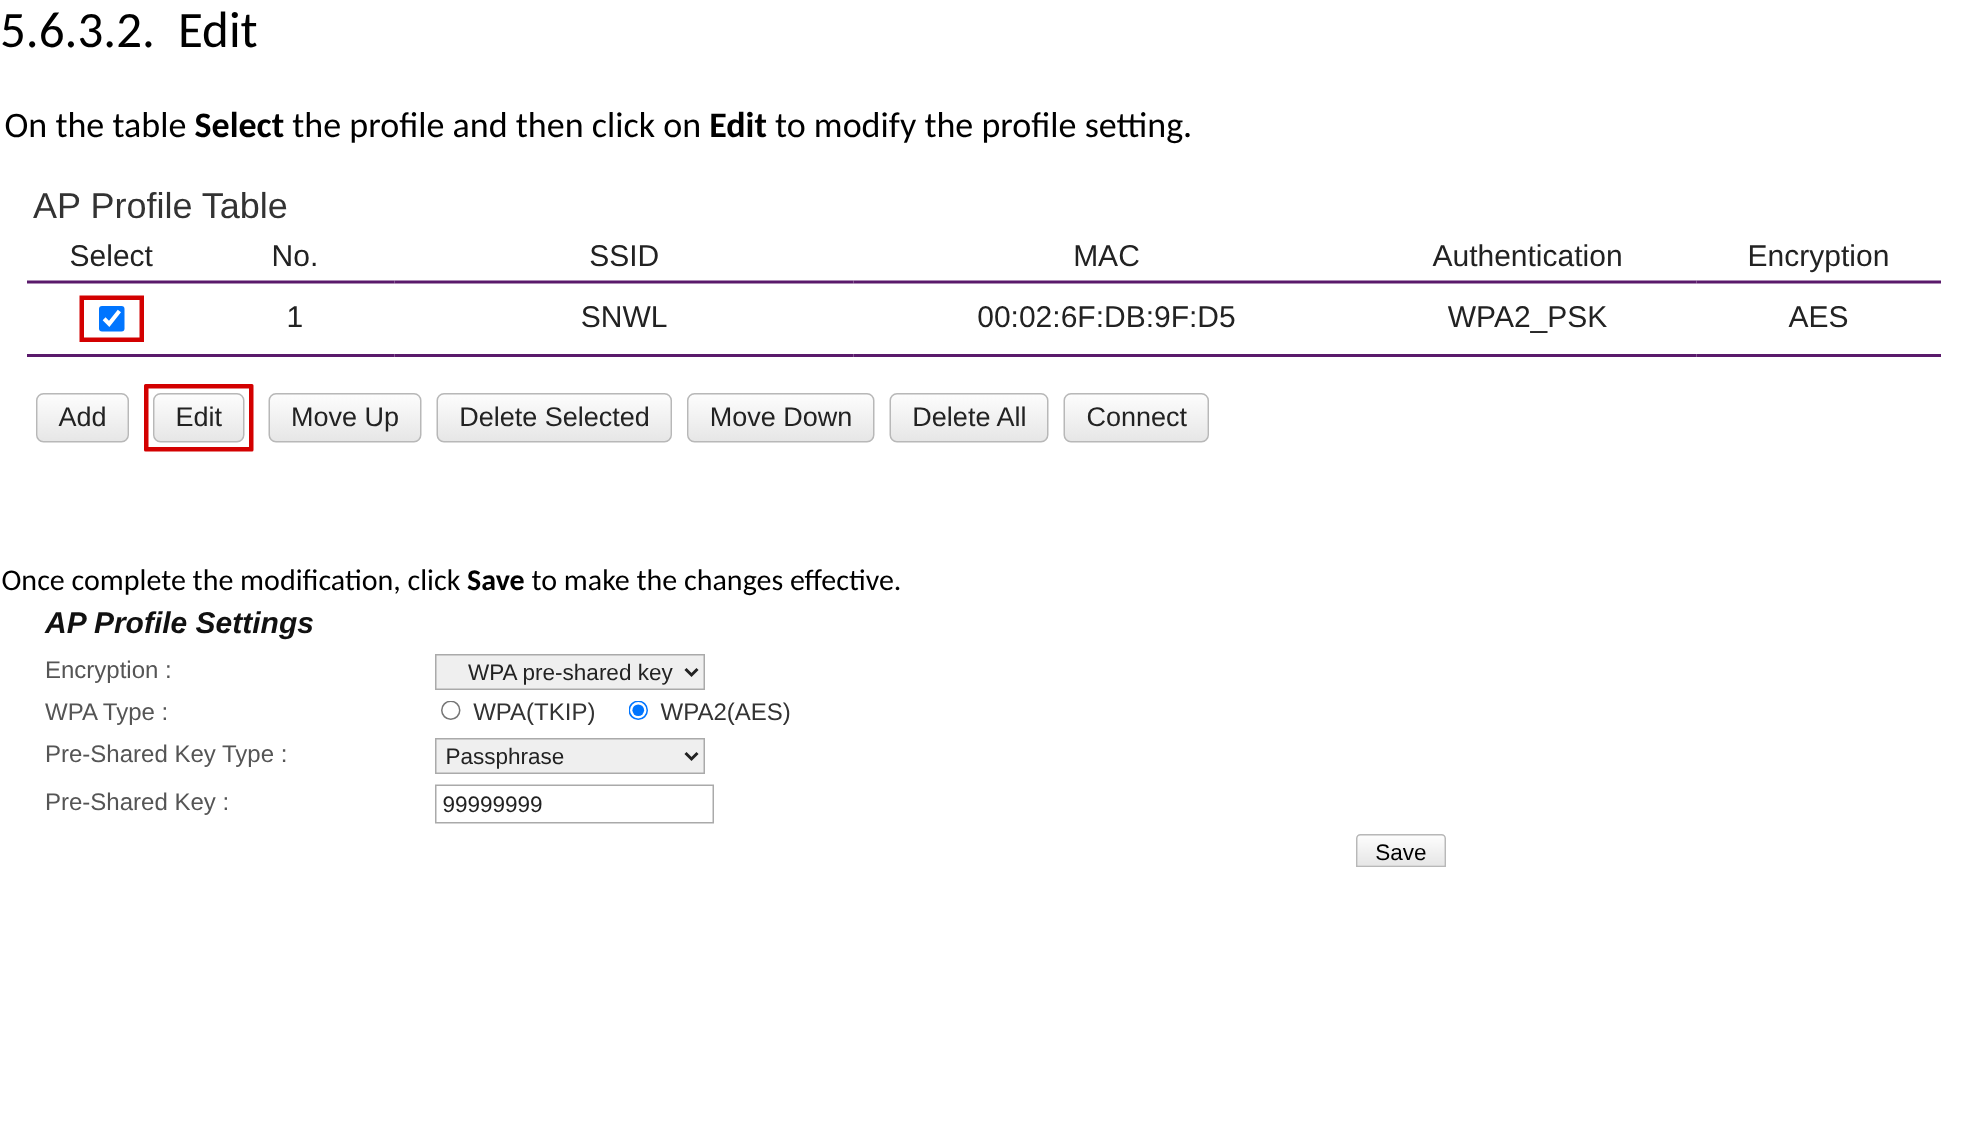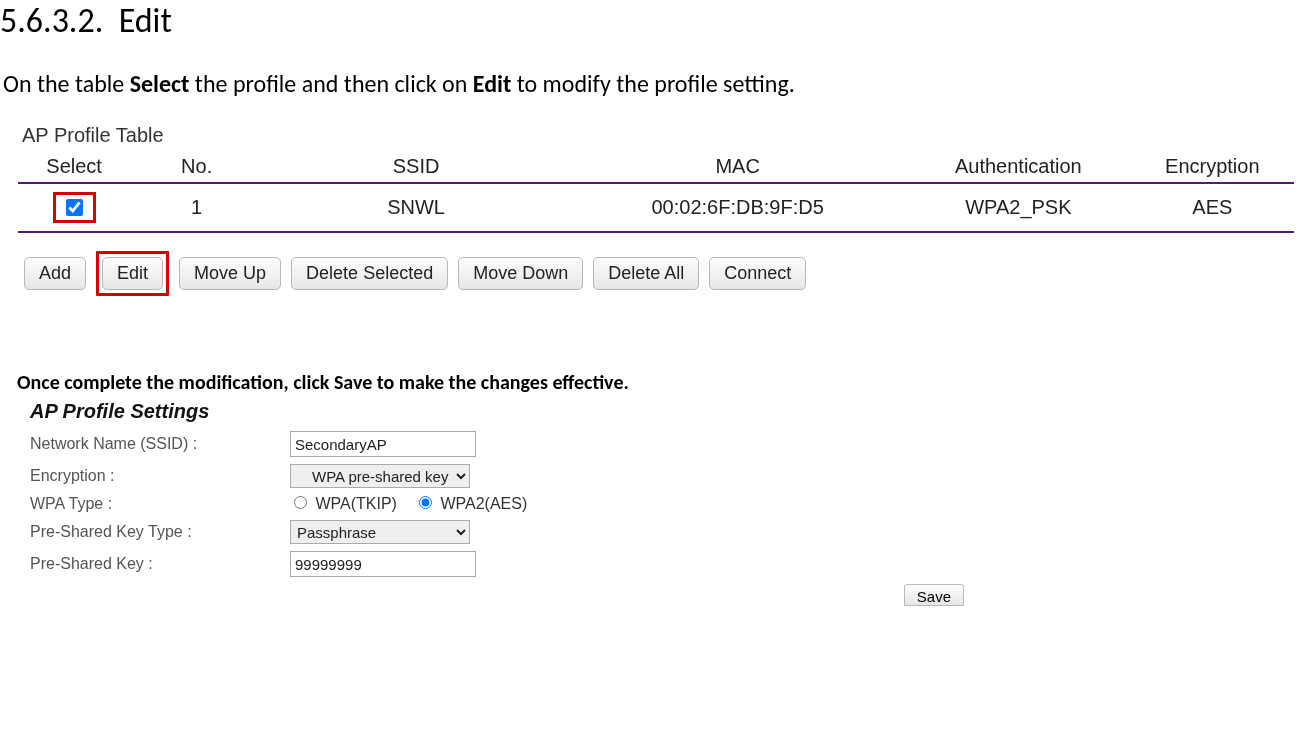--- a/index.html
+++ b/index.html
@@ -29,21 +29,21 @@
   .instruction b {
     font-weight: bold;
   }
 
   
   .profile-table-panel {
     font-family: Arial, Helvetica, sans-serif;
     padding: 4px 18px 22px 18px;
   }
   .profile-table-title {
-    font-size: 20px;
+    font-size: 24px;
     color: #333;
     margin: 0 0 4px 4px;
   }
   table.profiles {
     width: 100%;
     border-collapse: collapse;
     font-size: 20px;
     color: #222;
   }
   table.profiles th {
@@ -93,22 +93,21 @@
   .edit-highlight {
     border: 3px solid #d30000;
     padding: 3px;
     display: inline-block;
     border-radius: 1px;
   }
 
   .instruction2 {
     font-size: 20px;
     margin: 52px 0 6px 0;
-    padding-left: 17px;
-    font-weight: bold;
+    padding-left: 1px;
   }
 
   
   .settings-panel {
     font-family: Arial, Helvetica, sans-serif;
     padding: 0 18px 0 30px;
   }
   .settings-title {
     font-size: 20px;
     font-weight: bold;
@@ -234,24 +233,20 @@
     </div>
   </div>
 
   <p class="instruction2">
     <span>Once complete the modification, click </span><b>Save</b><span> to make the changes effective.</span>
   </p>
 
   <div class="settings-panel">
     <div class="settings-title">AP Profile Settings</div>
 
-    <div class="form-row">
-      <div class="form-label">Network Name (SSID) :</div>
-      <input type="text" class="text-input" value="SecondaryAP" style="">
-    </div>
 
     <div class="form-row">
       <div class="form-label">Encryption :</div>
       <select class="select-input select-enc">
         <option>WPA pre-shared key</option>
       </select>
     </div>
 
     <div class="form-row">
       <div class="form-label">WPA Type :</div>

